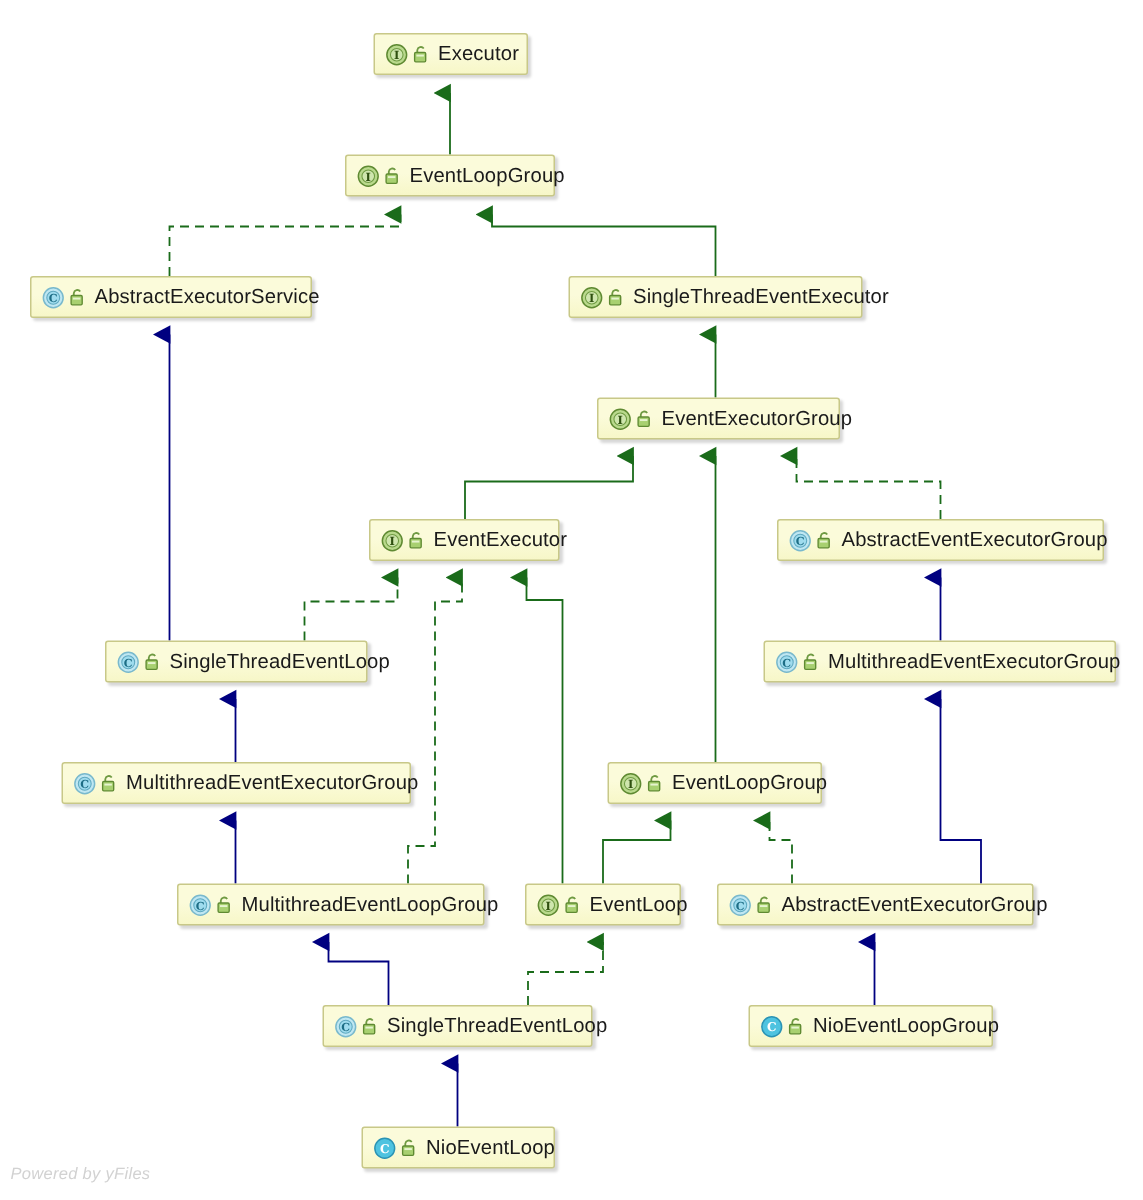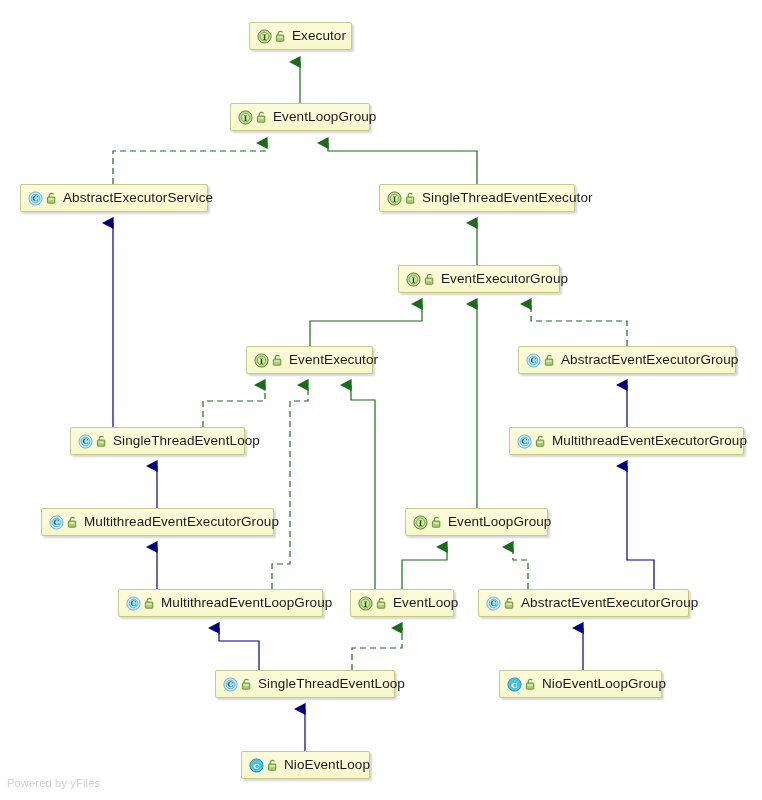--- a/index.html
+++ b/index.html
@@ -64,20 +64,21 @@
   .icon-lock svg { display: block; }
   .watermark {
     position: absolute;
     left: 7px;
     top: 777px;
     font-size: 11px;
     color: #d2d2d2;
     font-family: "Liberation Sans", sans-serif;
     letter-spacing: 0.2px;
     z-index: 2;
+    font-style: italic;
   }
 </style>
 </head>
 <body>
 
 <div id="canvas">
 
   <svg id="edges" viewBox="0 0 762 800" xmlns="http://www.w3.org/2000/svg">
     <defs>
       <marker id="arw-green" markerWidth="13" markerHeight="12" refX="6.5" refY="11" orient="auto" markerUnits="userSpaceOnUse">

